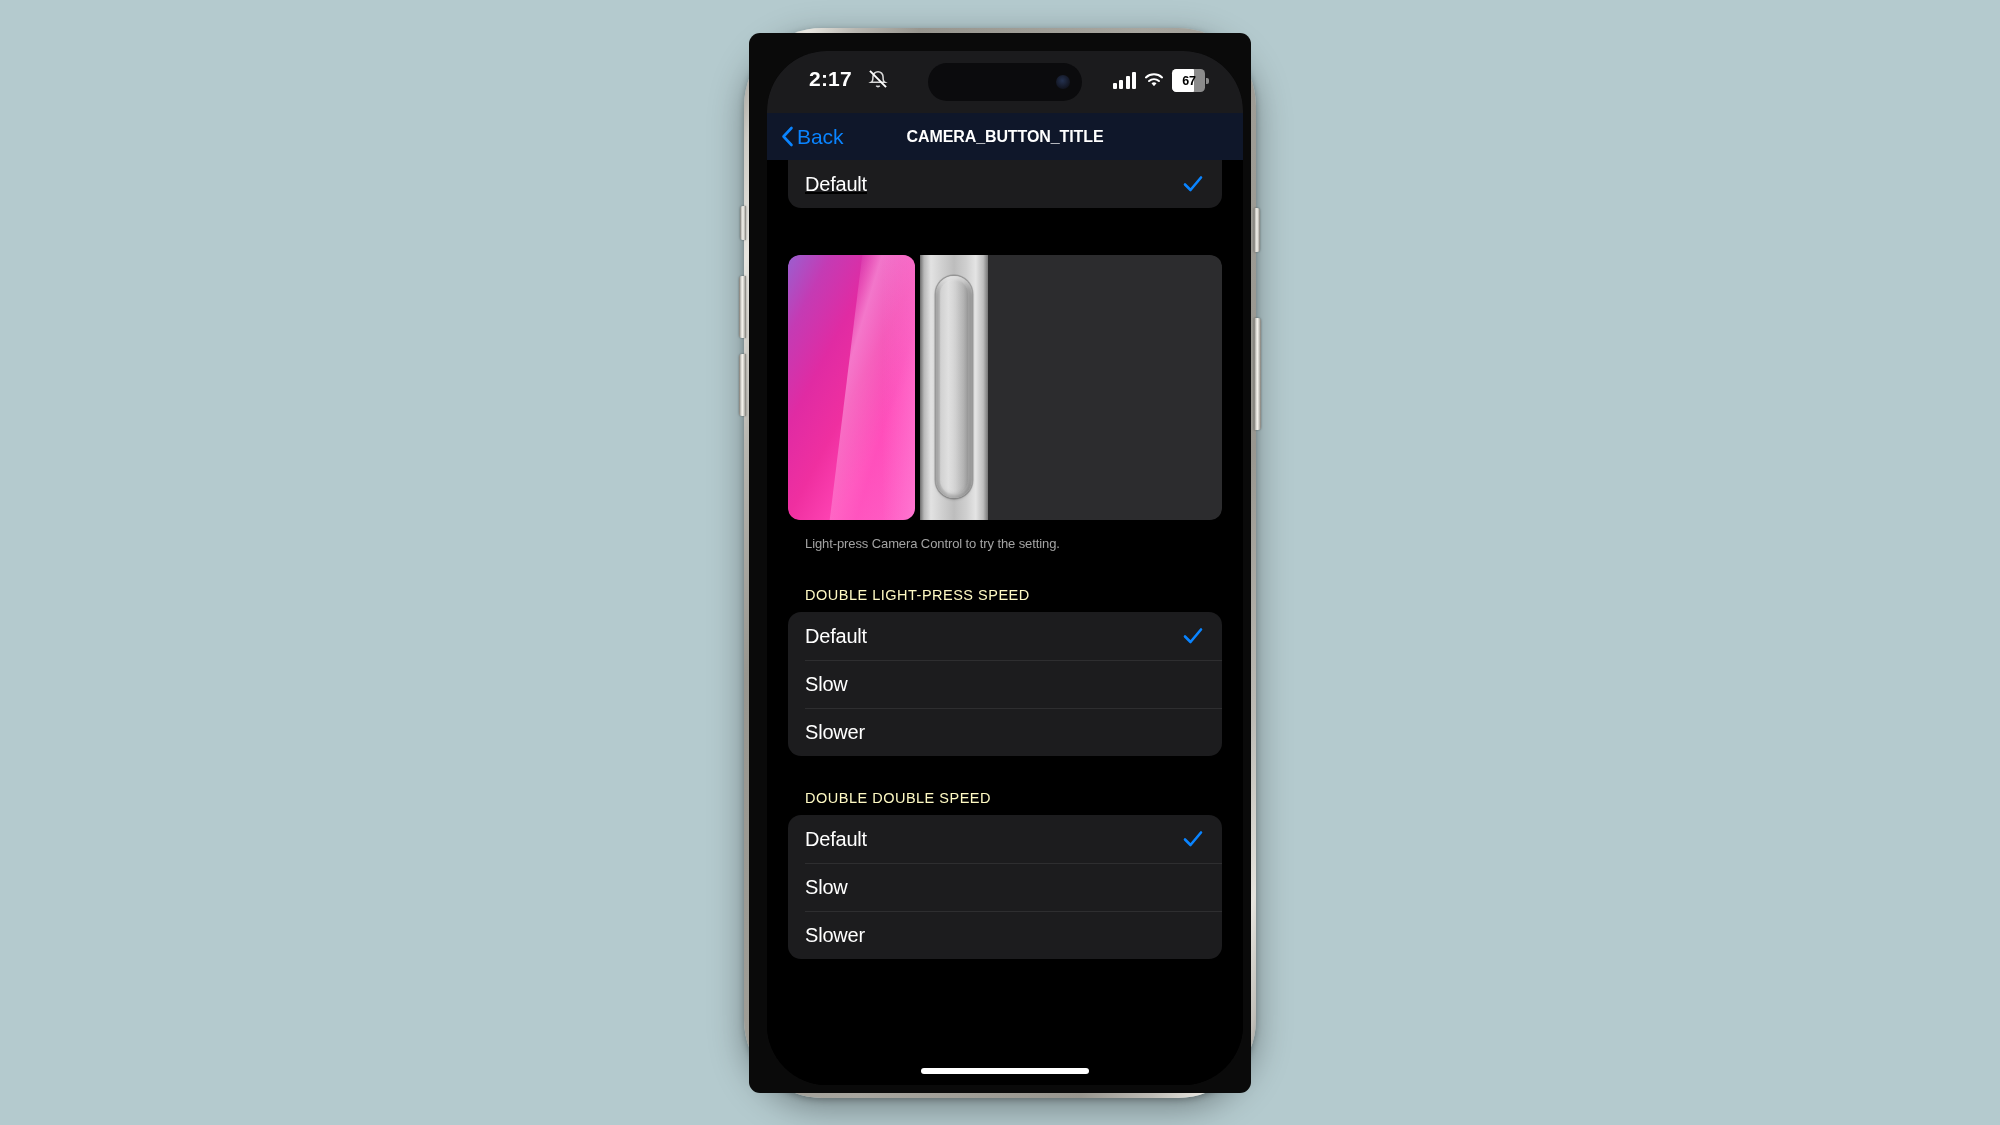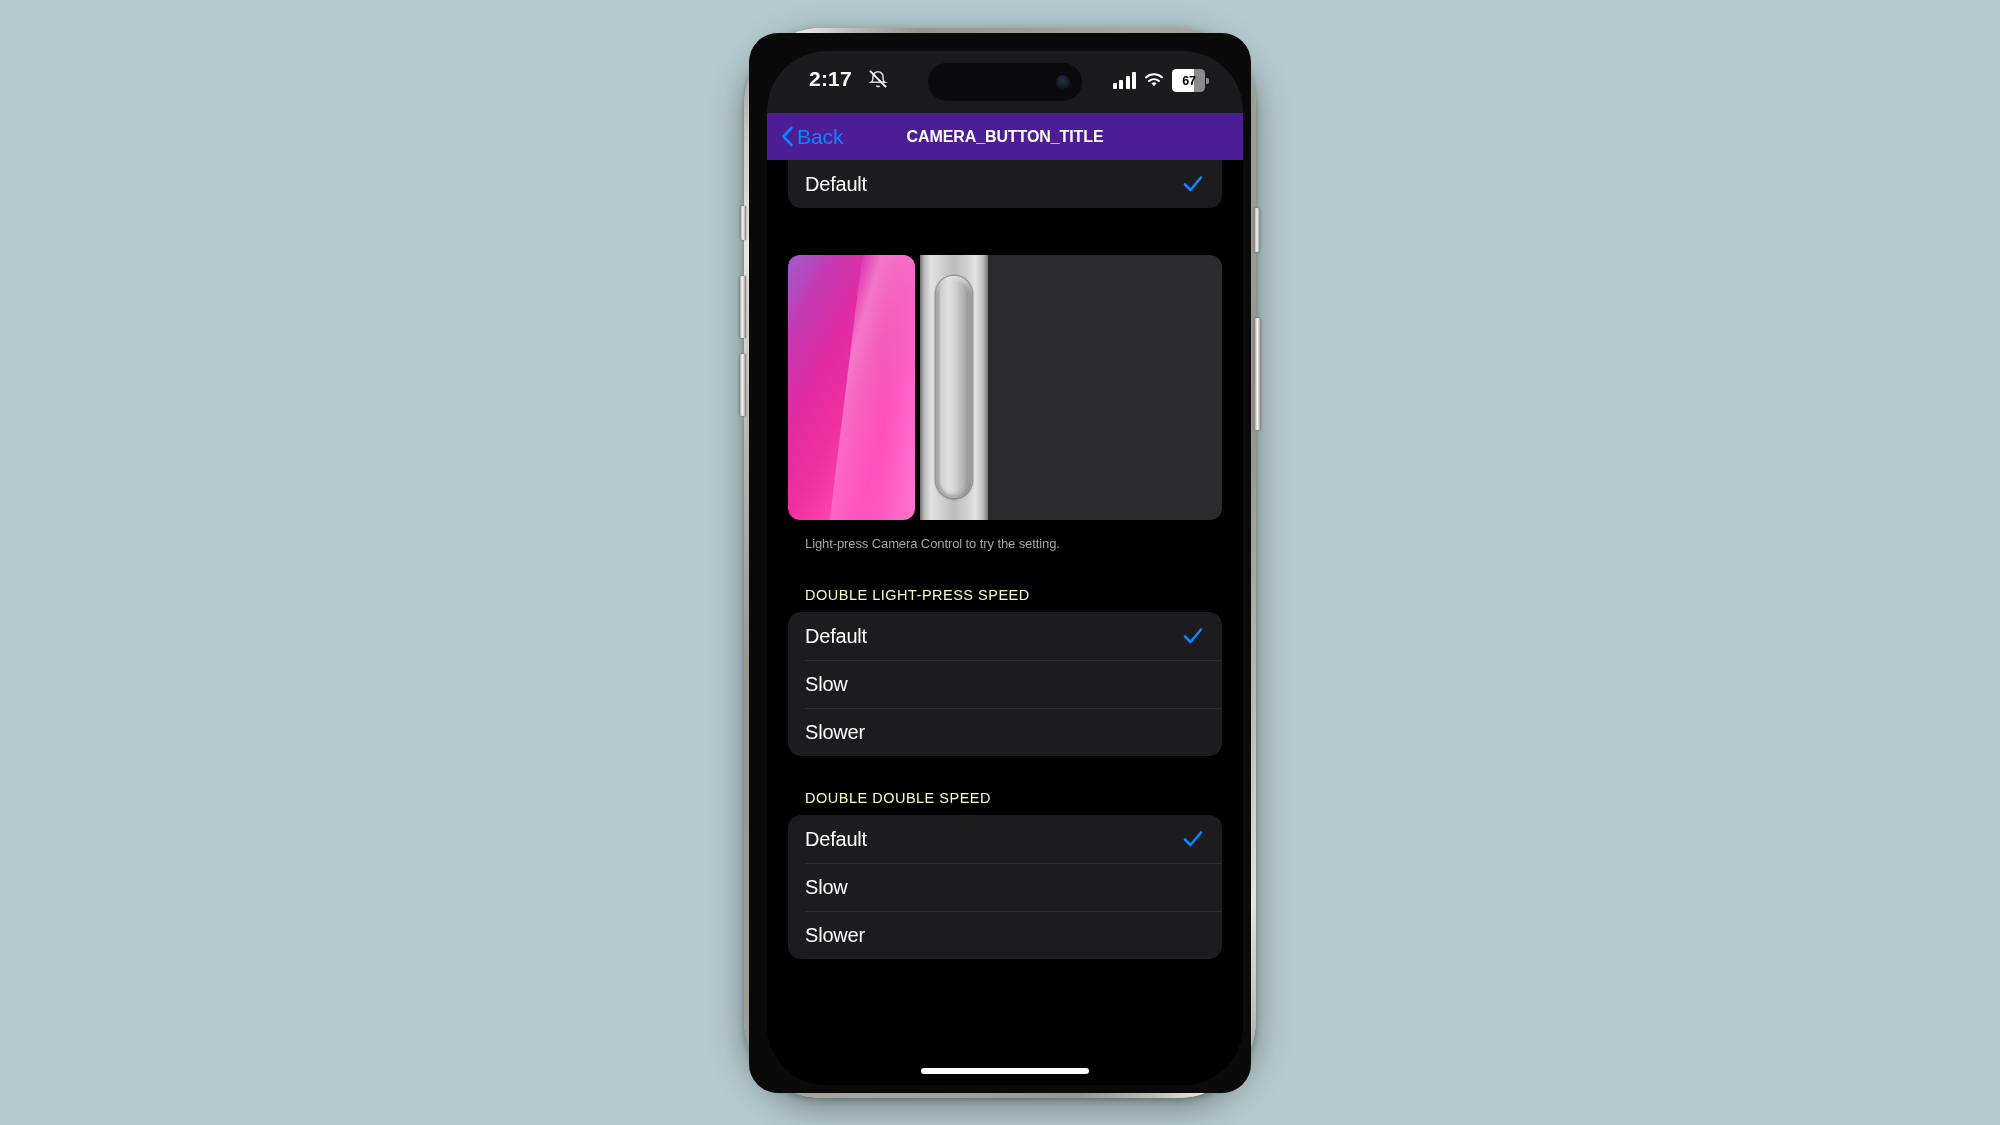--- a/index.html
+++ b/index.html
@@ -28,21 +28,21 @@
         #8f8d88 0%, #cdcbc5 4%, #e8e6e0 8%,
         #b9b7b1 14%, #98968f 22%,
         #a8a69f 50%,
         #98968f 78%, #bebcb6 87%,
         #e6e4de 93%, #c2c0ba 97%, #86847f 100%);
     box-shadow: 0 10px 34px rgba(0,0,0,0.35), 0 2px 6px rgba(0,0,0,0.25);
   }
   .phone-frame-inner {
     position: absolute;
     left: 5px; top: 5px; right: 5px; bottom: 5px;
-    border-radius: 29px;
+    border-radius: 11px;
     background: #0a0a0a;
   }
 
   
   .side-btn {
     position: absolute;
     background: linear-gradient(90deg, #77756f 0%, #d9d7d1 30%, #f1efe9 50%, #cbc9c3 72%, #7d7b75 100%);
     box-shadow: 0 0 2px rgba(0,0,0,0.4);
   }
   .btn-action   { left: -4px;  top: 178px; width: 6px;  height: 34px;  border-radius: 3px 0 0 3px; }
@@ -143,21 +143,21 @@
     transform: translateY(-50%);
     width: 3px; height: 6px;
     border-radius: 0 2px 2px 0;
     background: #8b8b8b;
   }
 
   
   .nav-bar {
     position: absolute;
     left: 0; top: 62px; width: 100%; height: 47px;
-    background: #4c1d95;
+    background: #0f172a;
     display: flex;
     align-items: center;
   }
   .nav-back {
     position: absolute;
     left: 14px;
     display: flex;
     align-items: center;
     gap: 3px;
     color: #0a84ff;
@@ -175,20 +175,21 @@
   }
 
   
   .content {
     position: absolute;
     left: 0; top: 109px;
     width: 100%;
     bottom: 0;
     background: #000000;
     overflow: hidden;
+    text-decoration: underline;
   }
 
   .group {
     margin: 0 21px;
     background: #1c1c1e;
     border-radius: 13px;
     overflow: hidden;
   }
   .group.clipped-top {
     border-radius: 0 0 13px 13px;

